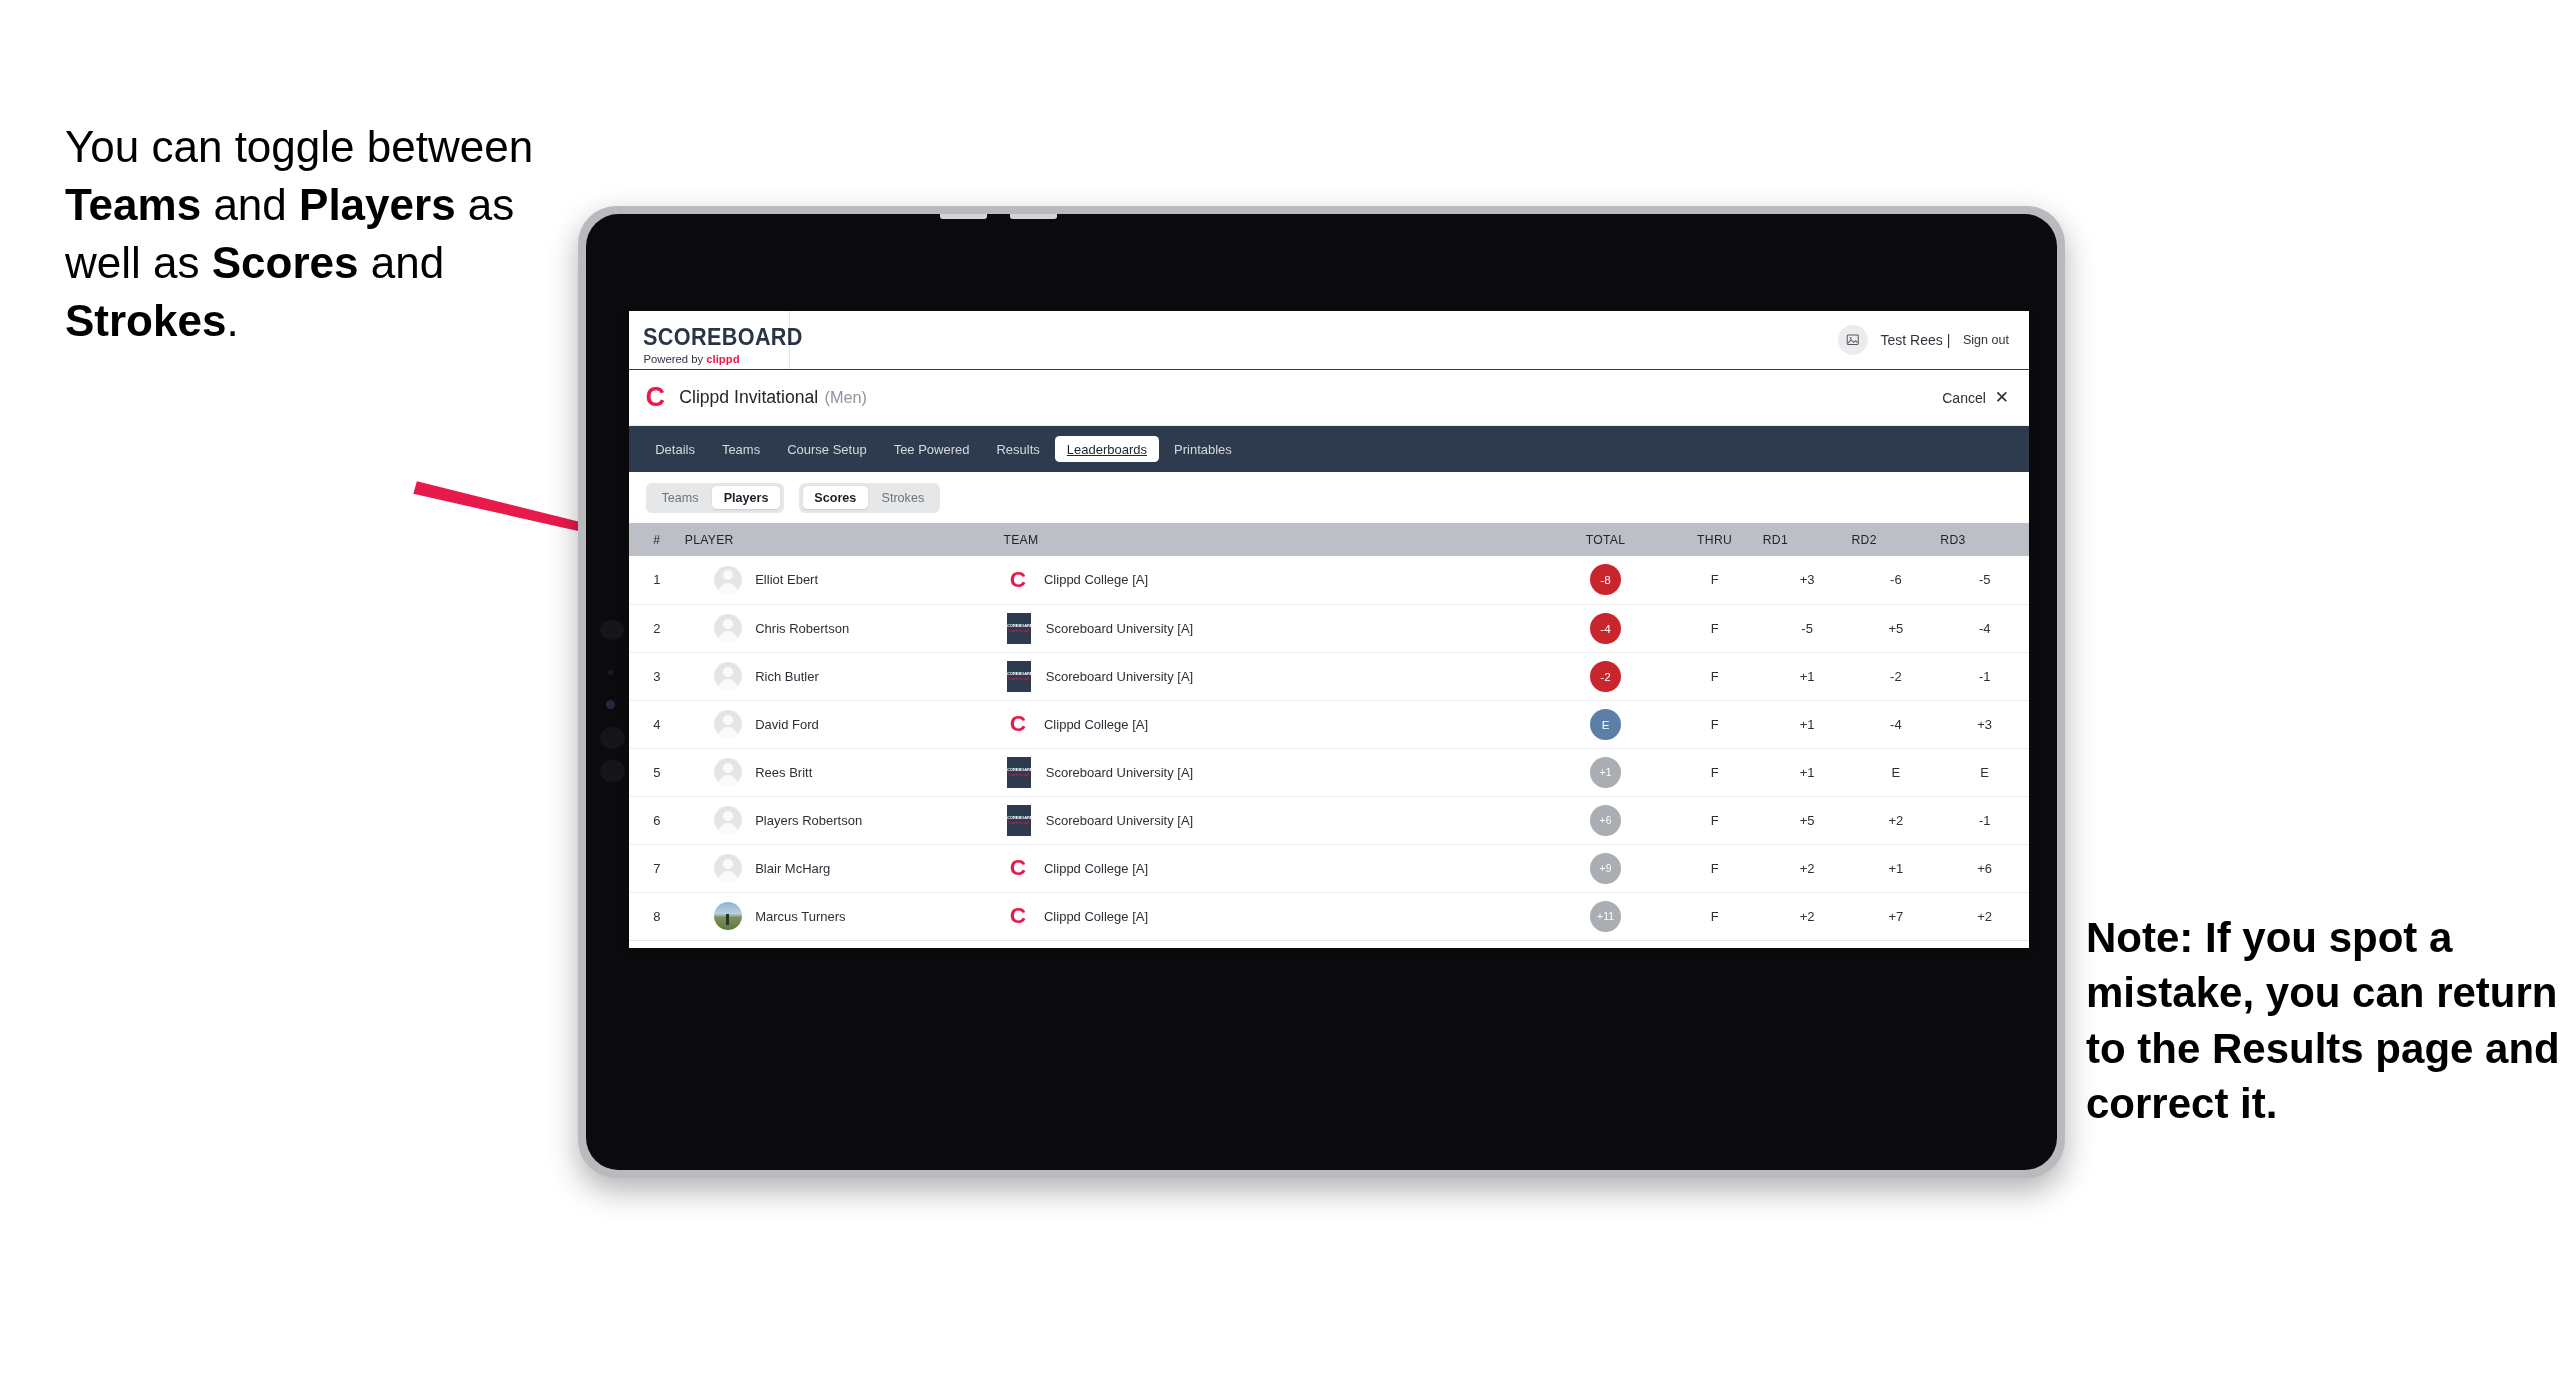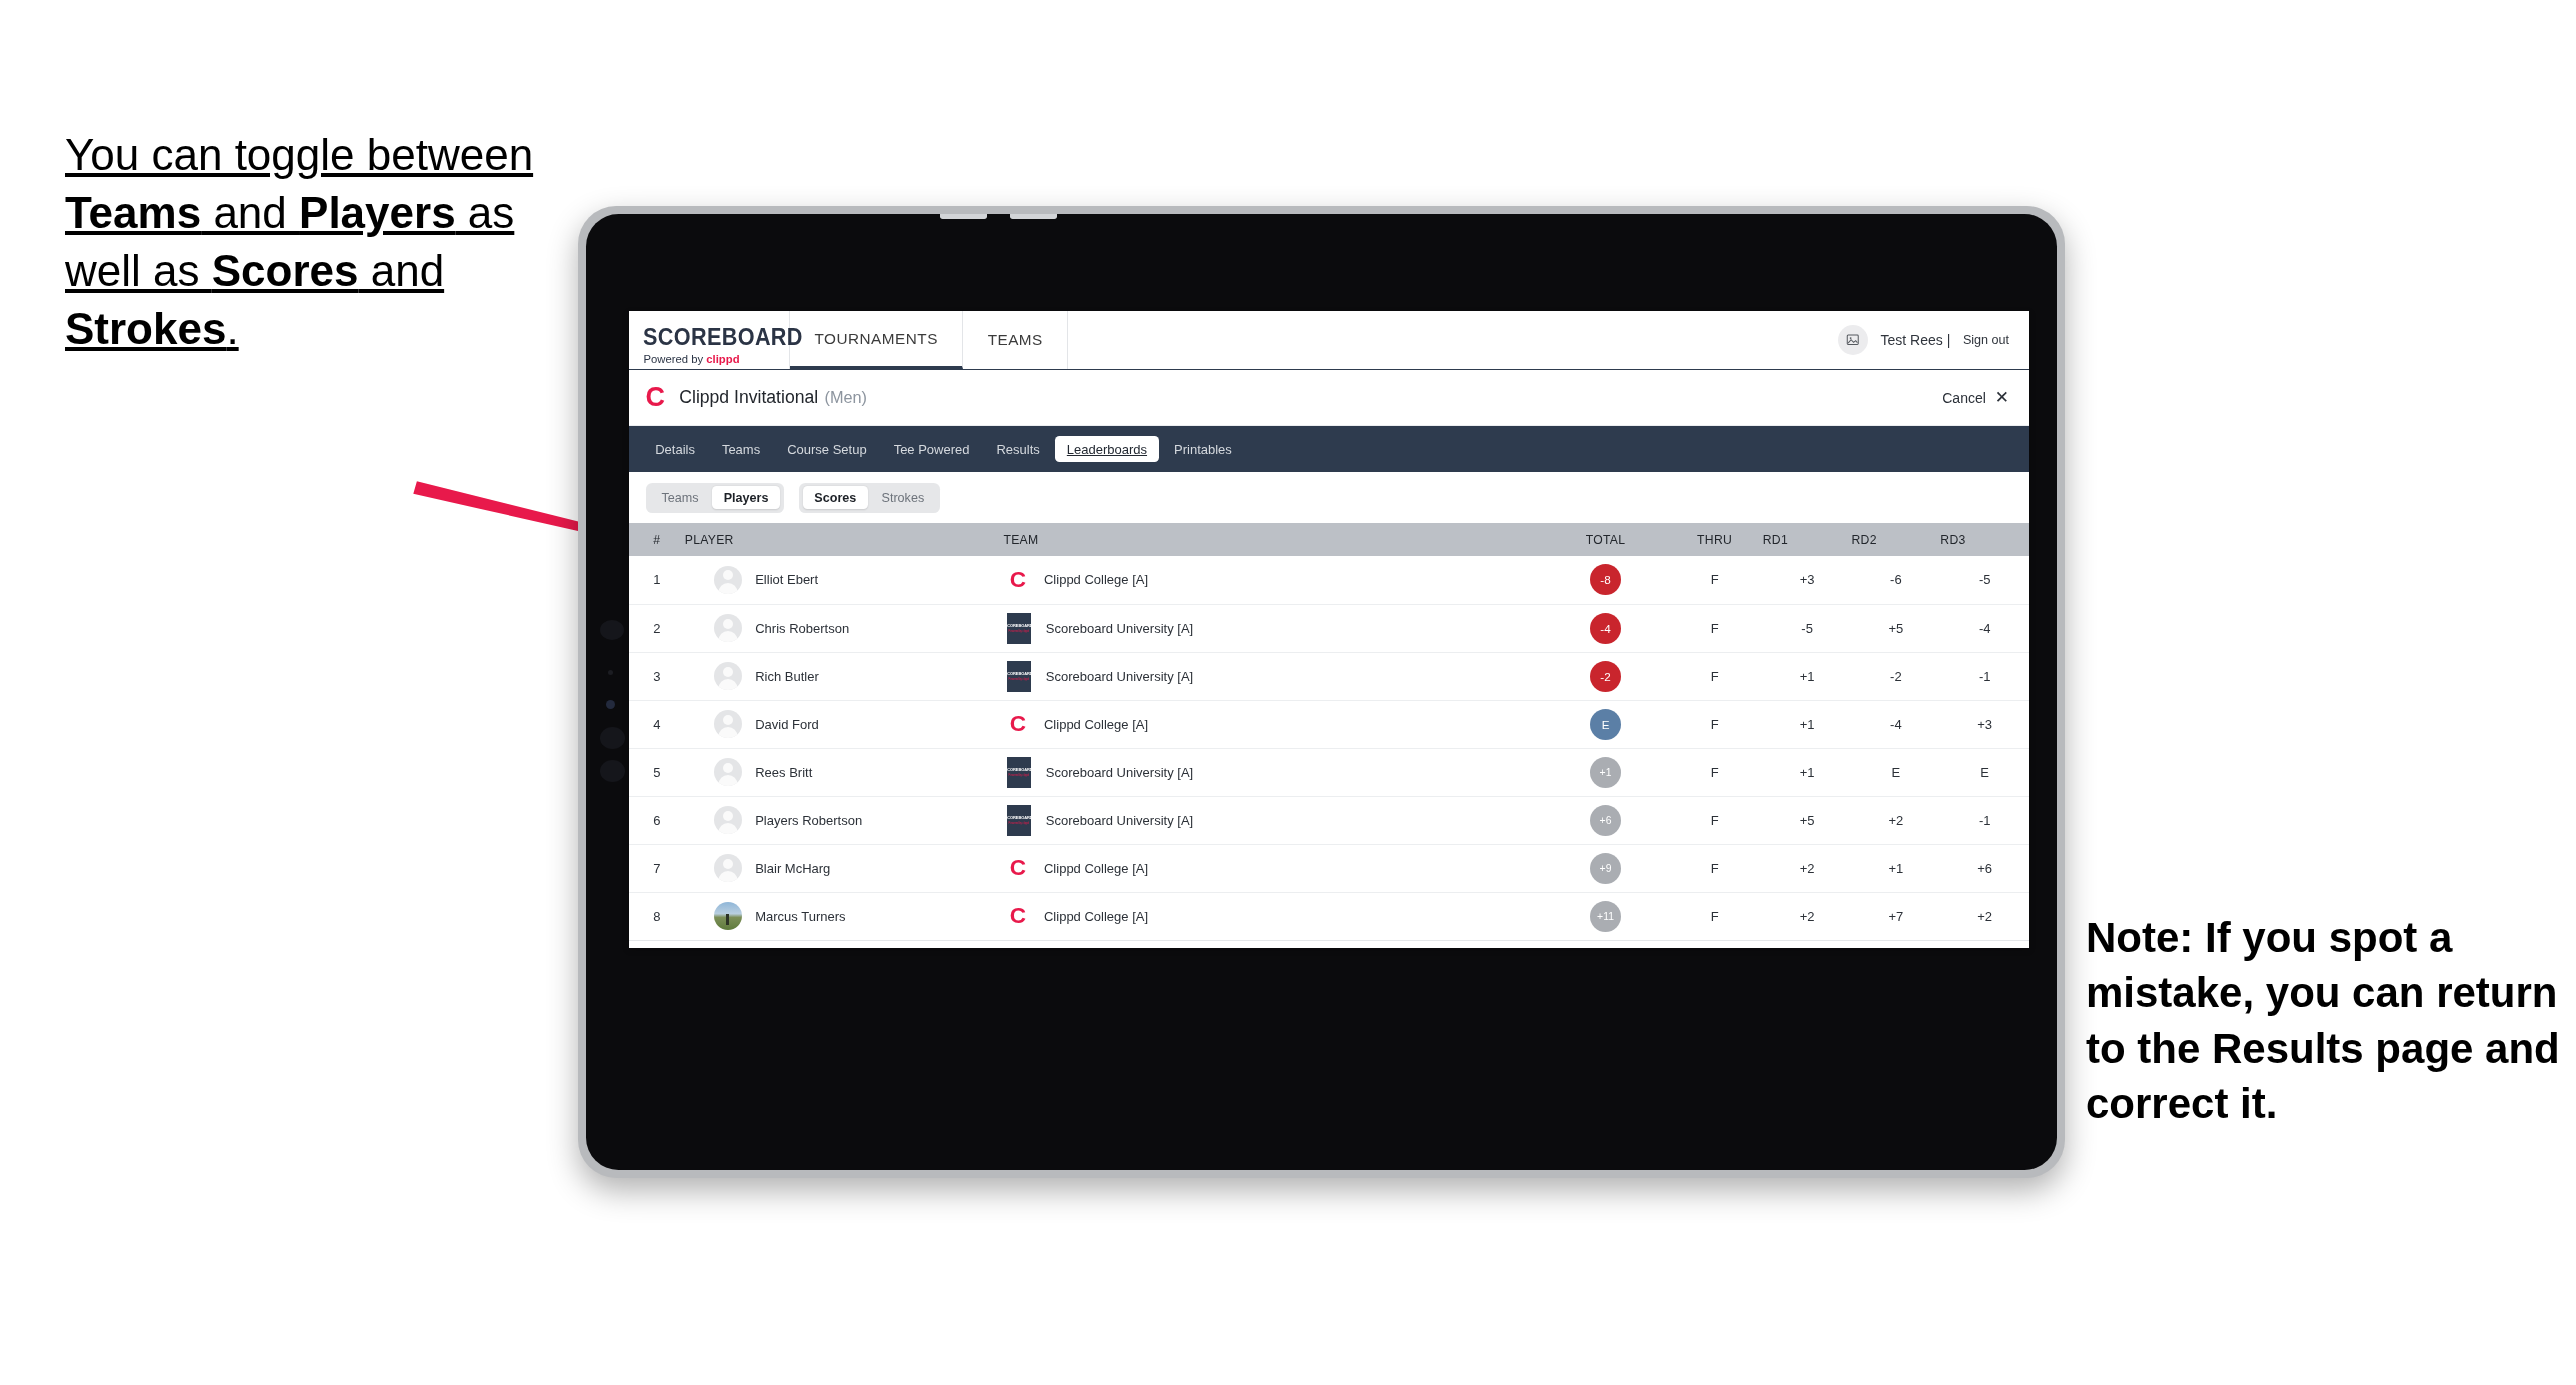--- a/index.html
+++ b/index.html
@@ -14,25 +14,24 @@
   }
 
   
   .annot {
     position: absolute;
     color: #000000;
     line-height: 1.32;
   }
   .annot-left {
     left: 65px;
-    top: 126px;
+    top: 118px;
     width: 470px;
     font-size: 44px;
     font-weight: 400;
-    text-decoration: underline;
   }
   .annot-right {
     left: 2086px;
     top: 910px;
     width: 488px;
     font-size: 42px;
     font-weight: 700;
   }
   .annot b { font-weight: 700; }
 
@@ -366,24 +365,20 @@
     <div class="bezel-dot d5"></div>
 
     <div class="app">
 
       <div class="topbar">
         <div class="brand">
           <div class="brand-title">SCOREBOARD</div>
           <div class="brand-sub">
             <span>Powered by </span><span class="clippd">clippd</span>
           </div>
-        </div>
-        <div class="topnav">
-          <div class="topnav-item active">TOURNAMENTS</div>
-          <div class="topnav-item">TEAMS</div>
         </div>
         <div class="topbar-right">
           <div class="avatar-chip">
             <svg width="13.5" height="13.5" viewBox="0 0 16 16" fill="none" stroke="#55595f" stroke-width="1.2">
               <rect x="1.5" y="2.5" width="13" height="11" rx="1"></rect>
               <circle cx="5.5" cy="6" r="1.1" fill="#55595f" stroke="none"></circle>
               <path d="M2.5 12 L6 8 L9 11 L11.5 9 L13.5 11.5"></path>
             </svg>
           </div>
           <span>Test Rees |</span>

